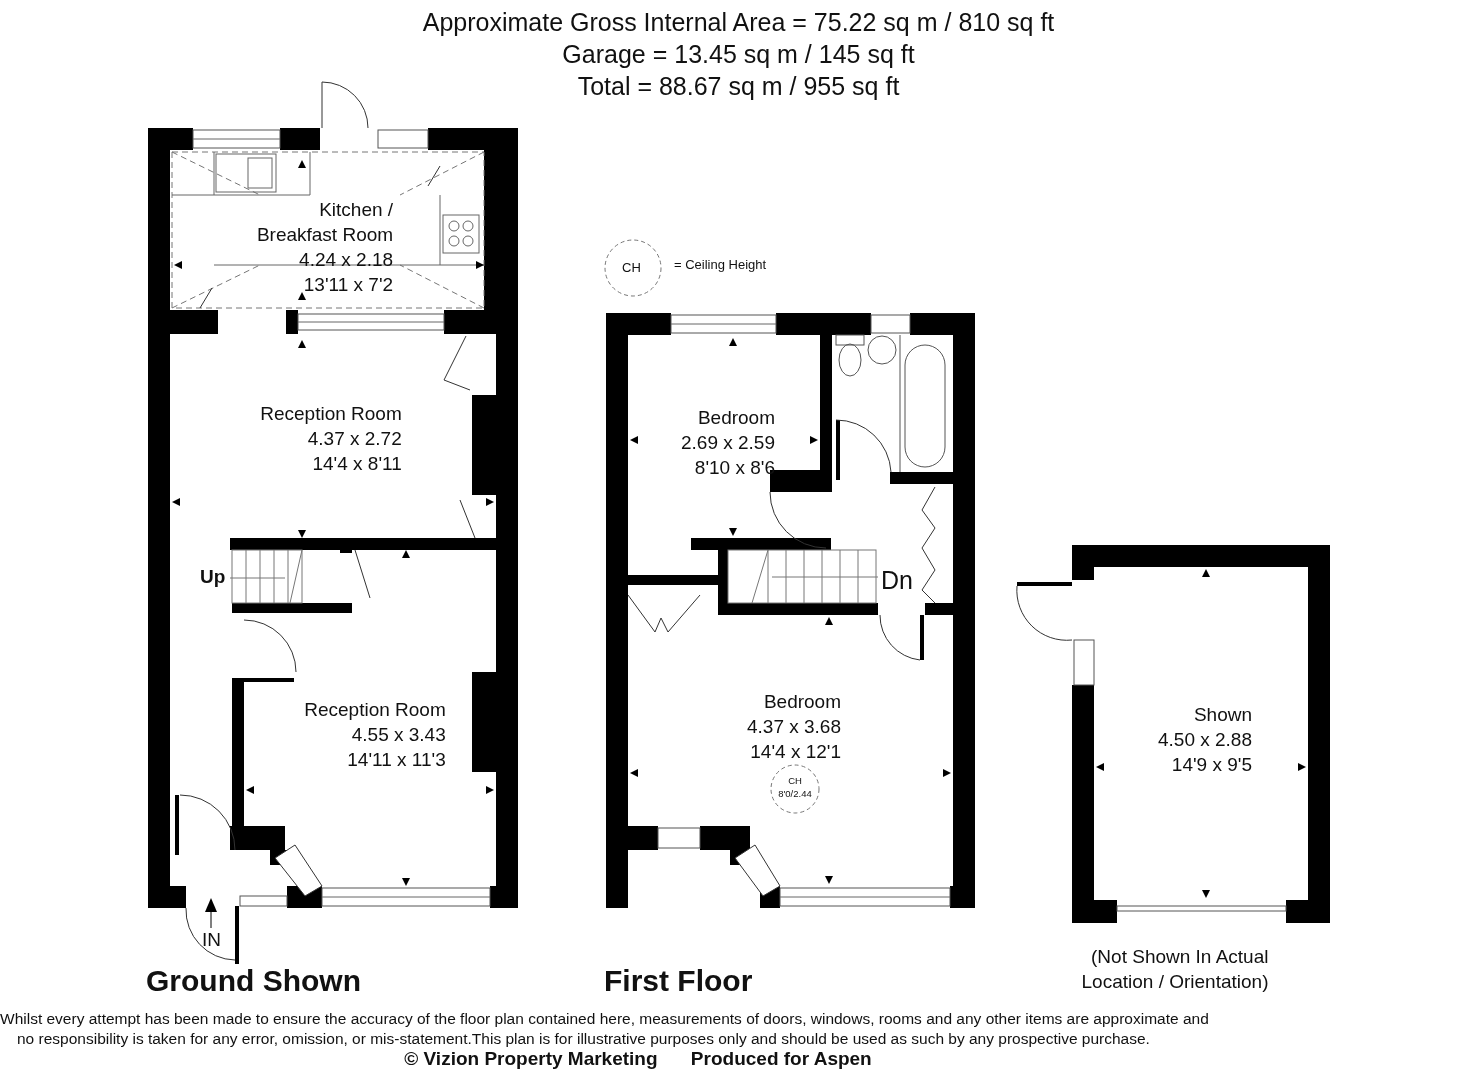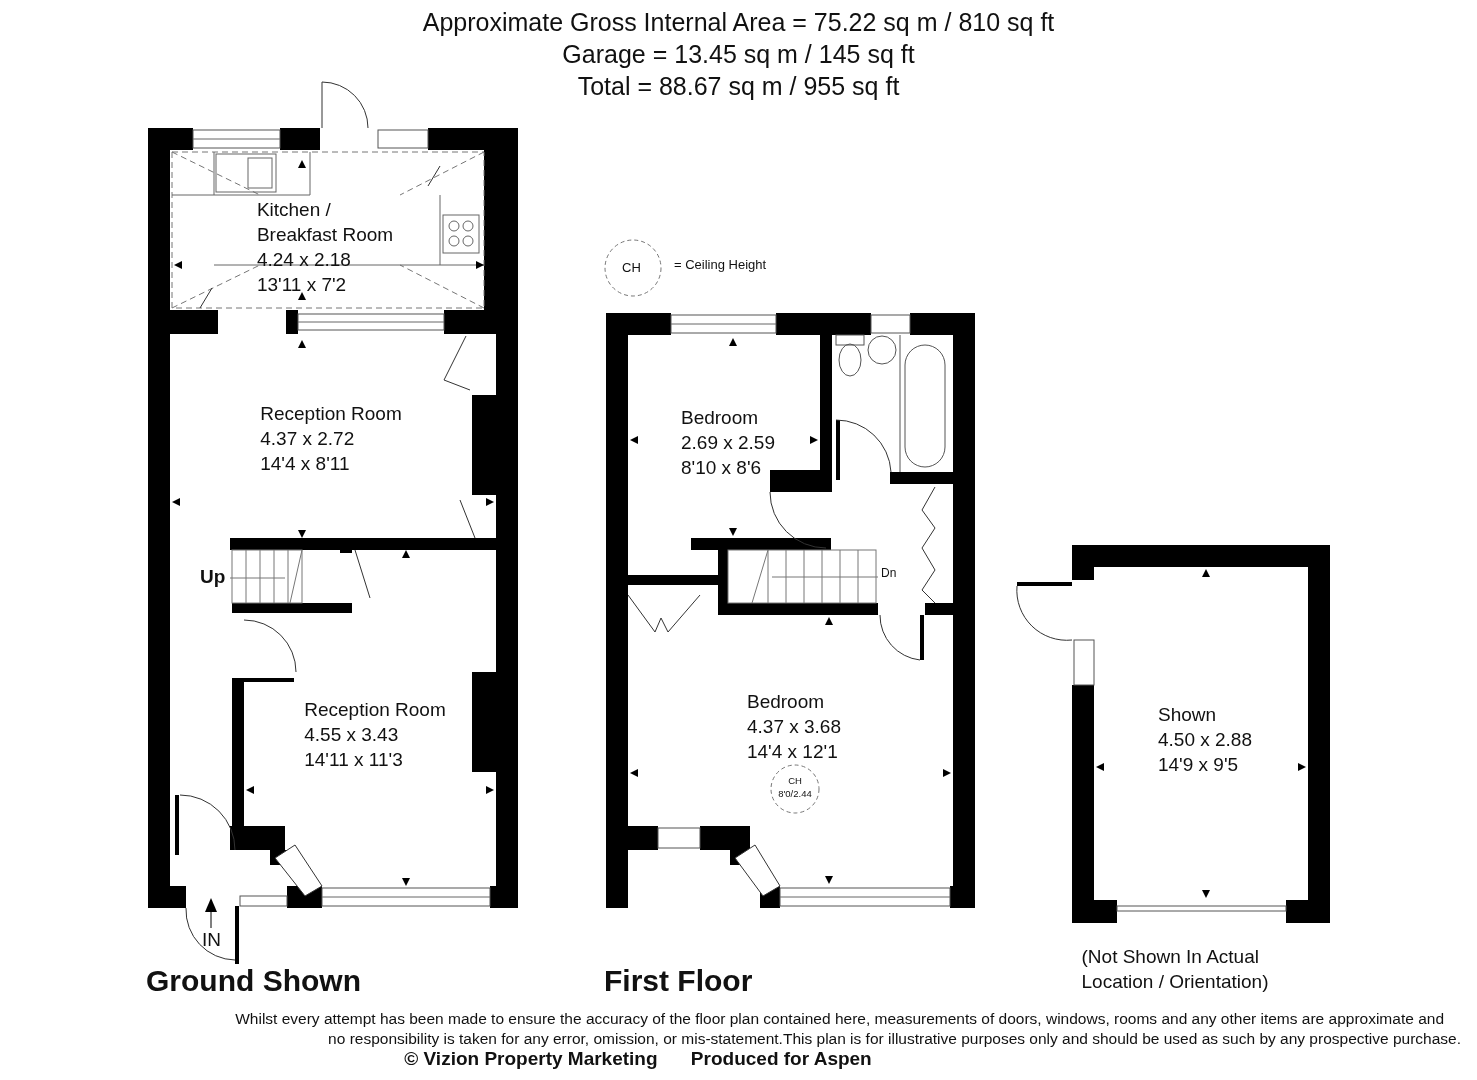--- a/index.html
+++ b/index.html
@@ -1,21 +1,21 @@
 <!DOCTYPE html>
 <html><head>
 <meta charset="utf-8">
 <style>
   html, body { margin:0; padding:0; background:#ffffff; }
   body { width:1477px; height:1080px; position:relative; overflow:hidden; font-family:"Liberation Sans", sans-serif; color:#111; }
   .abs { position:absolute; }
   .hdr { position:absolute; left:0; width:1477px; text-align:center; font-size:25px; line-height:32px; }
-  .lbl { position:absolute; text-align:left; font-size:19px; line-height:25px; white-space:nowrap; transform:translateX(-50%); }
+  .lbl { position:absolute; text-align:right; font-size:19px; line-height:25px; white-space:nowrap; transform:translateX(-50%); }
   .floor-title { position:absolute; font-size:30px; font-weight:bold; white-space:nowrap; }
-  .disc { position:absolute; left:16px; width:1428px; text-align:right; font-size:15.5px; line-height:21px; }
+  .disc { position:absolute; left:0; width:1428px; text-align:left; font-size:15.5px; line-height:21px; }
   .credit { position:absolute; left:0; width:1276px; text-align:center; font-size:19px; font-weight:bold; }
   .credit span { margin:0 14px; }
   svg { position:absolute; left:0; top:0; }
   .legend-text { position:absolute; font-size:13px; }
   .ch-small { position:absolute; font-size:9.5px; text-align:center; line-height:13px; transform:translateX(-50%); }
 </style>
 </head>
 <body>
 
 <div class="hdr" style="top:6px;">Approximate Gross Internal Area = 75.22 sq m / 810 sq ft</div>
@@ -253,21 +253,21 @@
 </div>
 <div class="lbl" style="left:794px; top:689px;">
   <div>Bedroom</div>
   <div>4.37 x 3.68</div>
   <div>14'4 x 12'1</div>
 </div>
 <div class="ch-small" style="left:795px; top:774px;">
   <div>CH</div>
   <div>8'0/2.44</div>
 </div>
-<div class="abs" style="left:881px; top:566px; font-size:12px;">Dn</div>
+<div class="abs" style="left:881px; top:566px; font-size:25px;">Dn</div>
 
 <div class="lbl" style="left:1205px; top:702px;">
   <div>Shown</div>
   <div>4.50 x 2.88</div>
   <div>14'9 x 9'5</div>
 </div>
 <div class="lbl" style="left:1175px; top:944px;">
   <div>(Not Shown In Actual</div>
   <div>Location / Orientation)</div>
 </div>

